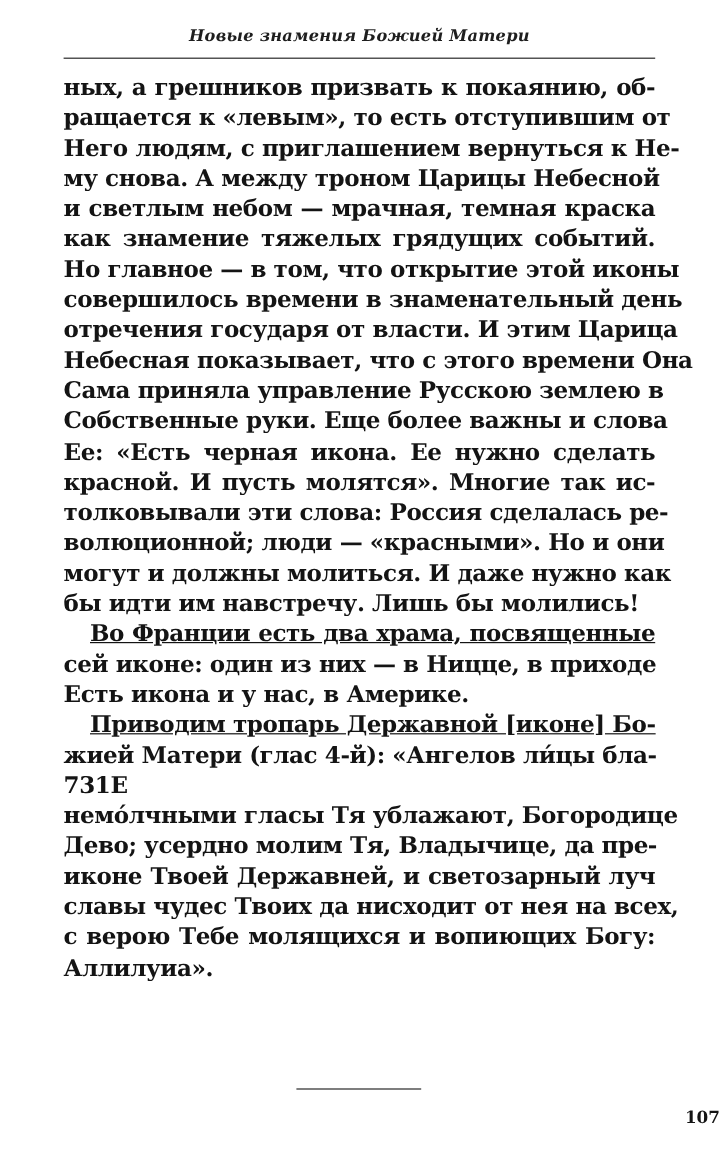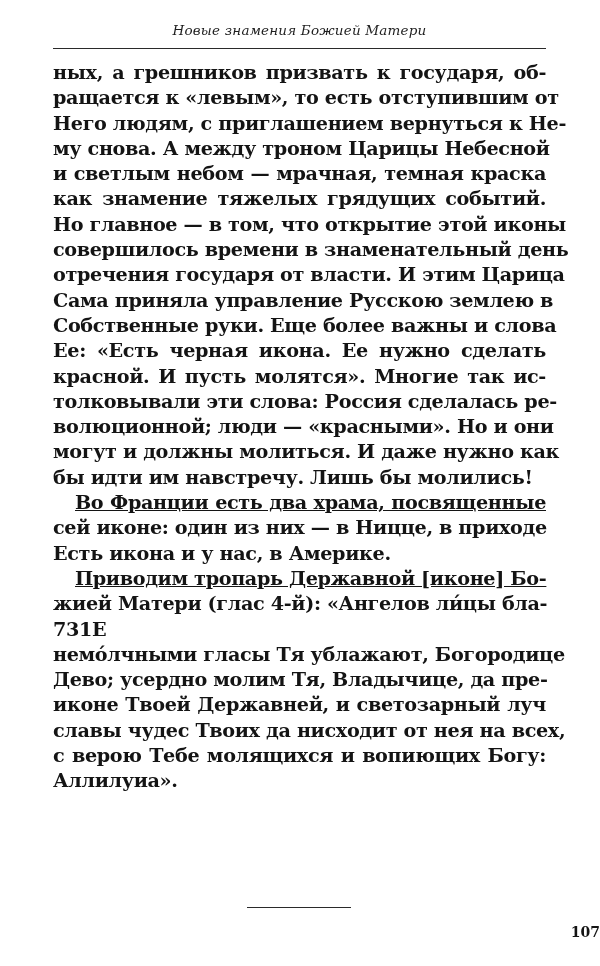--- a/index.html
+++ b/index.html
@@ -1,20 +1,20 @@
 <!DOCTYPE html>
 <html><head>
 <meta charset="utf-8">
 <style>
   html, body { margin: 0; padding: 0; background: #ffffff; }
   body { width: 600px; height: 966px; position: relative; overflow: hidden; color: #141414; }
   .running-head {
     position: absolute; left: 53px; width: 493px; top: 22px;
     text-align: center;
-    font-family: "DejaVu Serif", serif; font-style: italic; font-weight: normal;
+    font-family: "DejaVu Serif", serif; font-style: italic; font-weight: bold;
     font-size: 13.5px; letter-spacing: 0.2px; color: #1e1e1e;
   }
   .head-rule { position: absolute; left: 53px; width: 493px; top: 48px; height: 0; border-top: 1.3px solid #2a2a2a; }
   .text-block {
     position: absolute; left: 53px; width: 493px; top: 60px;
     font-family: "DejaVu Serif", serif; font-weight: bold;
     font-size: 19.2px; line-height: 25.3px; letter-spacing: -0.35px;
     text-align: justify; text-align-last: justify;
   }
   .line { display: block; white-space: nowrap; text-align: justify; text-align-last: justify; height: 25.3px; }
@@ -27,29 +27,30 @@
   }
 </style>
 </head>
 <body>
 
 <div class="running-head">Новые знамения Божией Матери</div>
 <div class="head-rule"></div>
 
 <div class="text-block">
 
-  <span class="line">ных, а грешников призвать к государя, об-</span>
+  <span class="line">ных, а грешников призвать к покаянию, об-</span>
   <span class="line">ращается к «левым», то есть отступившим от</span>
   <span class="line">Него людям, с приглашением вернуться к Не-</span>
   <span class="line">му снова. А между троном Царицы Небесной</span>
   <span class="line">и светлым небом — мрачная, темная краска</span>
   <span class="line">как знамение тяжелых грядущих событий.</span>
   <span class="line">Но главное — в том, что открытие этой иконы</span>
   <span class="line">совершилось времени в знаменательный день</span>
   <span class="line">отречения государя от власти. И этим Царица</span>
+  <span class="line">Небесная показывает, что с этого времени Она</span>
   <span class="line">Сама приняла управление Русскою землею в</span>
   <span class="line">Собственные руки. Еще более важны и слова</span>
   <span class="line">Ее: «Есть черная икона. Ее нужно сделать</span>
   <span class="line">красной. И пусть молятся». Многие так ис-</span>
   <span class="line">толковывали эти слова: Россия сделалась ре-</span>
   <span class="line">волюционной; люди — «красными». Но и они</span>
   <span class="line">могут и должны молиться. И даже нужно как</span>
   <span class="line last">бы идти им навстречу. Лишь бы молились!</span>
 
   <span class="line indent">Во Франции есть два храма, посвященные</span>

